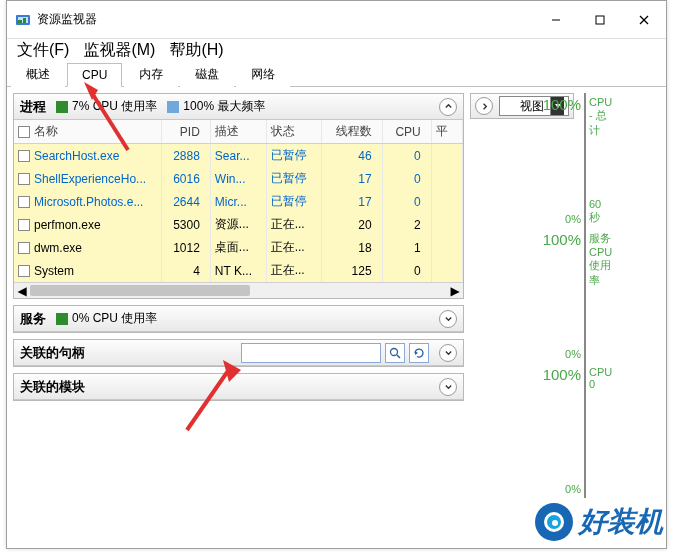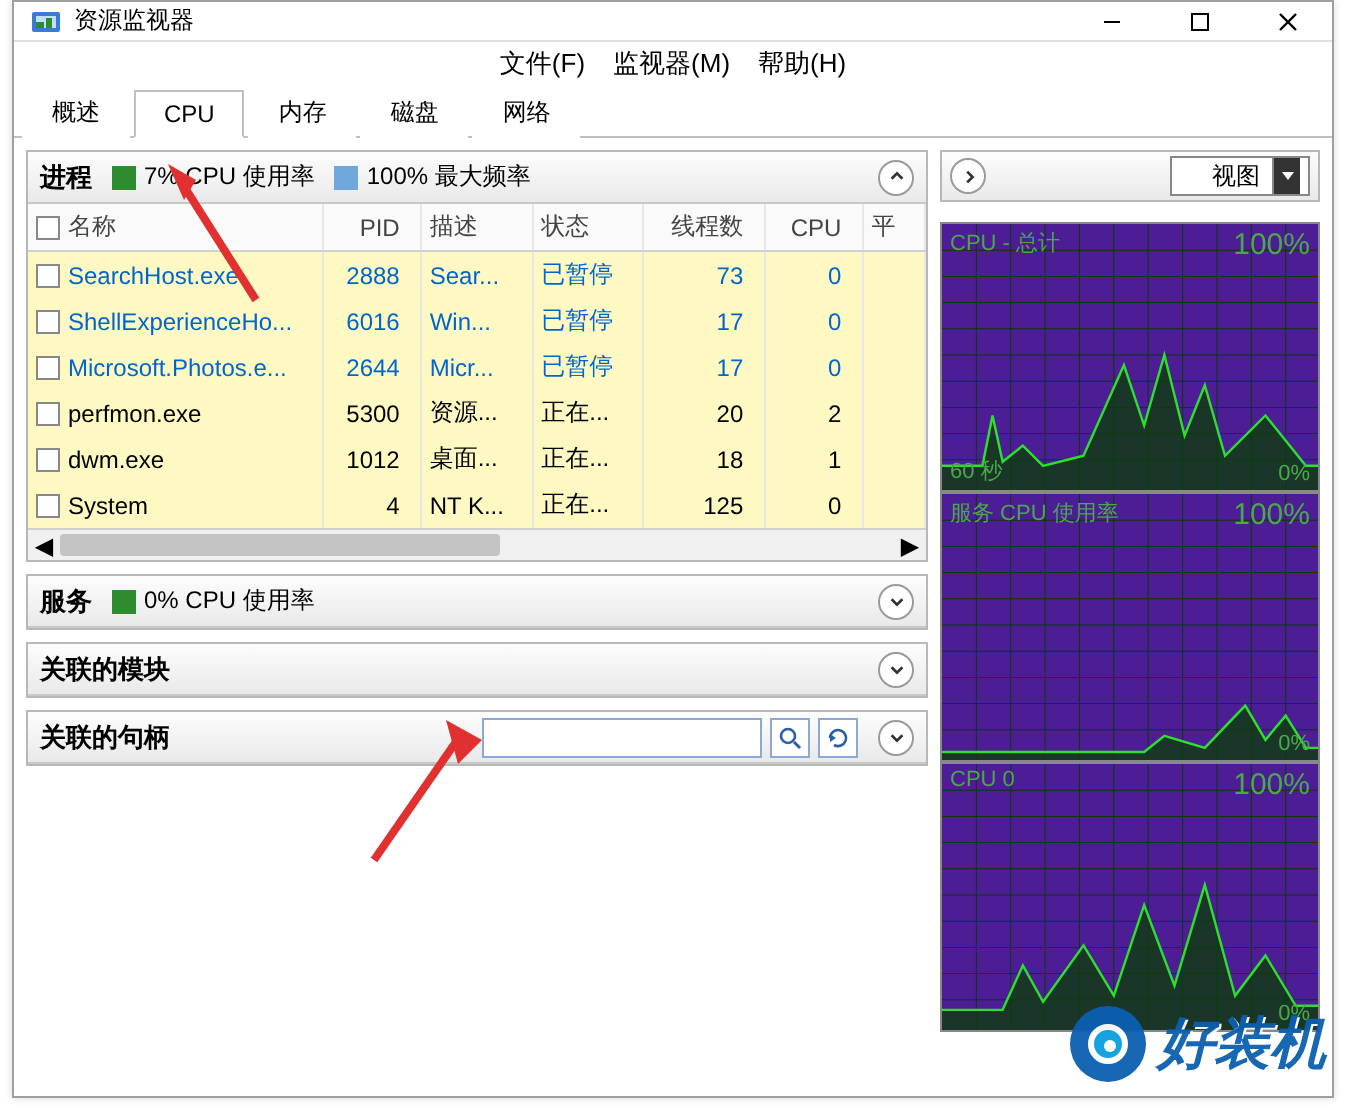--- a/index.html
+++ b/index.html
@@ -1,31 +1,31 @@
 <!DOCTYPE html>
 <html><head>
 <meta charset="utf-8">
 <style>
 * { box-sizing: border-box; margin: 0; padding: 0; }
 body { font-family: "Microsoft YaHei", "Segoe UI", sans-serif; font-size: 12px; background: #fff; width: 673px; height: 555px; overflow: hidden; position: relative; }
 .window { position: absolute; left: 6px; top: 0; right: 6px; bottom: 6px; border: 1px solid #a0a0a0; background: #fff; display: flex; flex-direction: column; box-shadow: 0 0 4px rgba(0,0,0,0.15); }
-.titlebar { height: 20px; display: flex; align-items: center; padding: 0 0 0 8px; border-bottom: 1px solid #e0e0e0; }
+.titlebar { height: 38px; display: flex; align-items: center; padding: 0 0 0 8px; border-bottom: 1px solid #e0e0e0; }
 .titlebar .icon { width: 16px; height: 16px; margin-right: 6px; }
 .titlebar .title { flex: 1; font-size: 12px; }
 .titlebar .winbtns { display: flex; }
 .winbtn { width: 44px; height: 30px; display: flex; align-items: center; justify-content: center; }
 .winbtn svg { width: 10px; height: 10px; }
-.menubar { height: 22px; display: flex; align-items: center; padding: 0 6px; gap: 6px; font-size: 13px; justify-content: center; }
+.menubar { height: 22px; display: flex; align-items: center; padding: 0 6px; gap: 6px; font-size: 16px; }
 .menubar span { padding: 2px 4px; }
 .tabs { height: 26px; display: flex; align-items: flex-end; border-bottom: 1px solid #c0c0c0; padding-left: 4px; gap: 2px; }
 .tab { padding: 4px 14px; border: 1px solid transparent; border-bottom: none; font-size: 12px; position: relative; top: 1px; background: #fff; }
 .tab.active { border-color: #c0c0c0; background: #fff; border-bottom: 1px solid #fff; }
 .content { flex: 1; display: flex; overflow: hidden; justify-content: center; }
 .left { flex: 1; padding: 6px 4px 6px 6px; display: flex; flex-direction: column; gap: 6px; overflow: hidden; }
-.right { width: 198px; padding: 6px 6px 6px 2px; display: flex; flex-direction: column; gap: 10px; }
+.right { width: 198px; padding: 6px 6px 6px 2px; display: flex; flex-direction: row; gap: 10px; }
 .panel { border: 1px solid #b8b8b8; background: #f2f2f2; }
 .panel-head { height: 26px; display: flex; align-items: center; padding: 0 6px; background: linear-gradient(#fdfdfd,#e9e9e9); border-bottom: 1px solid #c8c8c8; gap: 10px; }
 .panel-head .ptitle { font-weight: 700; font-size: 13px; }
 .panel-head .stat { display: flex; align-items: center; gap: 4px; font-size: 12px; }
 .sq { width: 12px; height: 12px; display: inline-block; }
 .sq.green { background: #2e8b2e; }
 .sq.blue { background: #6fa8dc; }
 .panel-head .spacer { flex: 1; }
 .chev { width: 18px; height: 18px; border: 1px solid #9a9a9a; border-radius: 50%; background: #fff; display: flex; align-items: center; justify-content: center; }
 .chev svg { width: 9px; height: 9px; }
@@ -152,21 +152,21 @@
               <th class="num">CPU</th>
               <th>平</th>
             </tr>
               </thead>
             <tbody id="proc-tbody">
                 <tr>
                   <td><span class="chk"></span><span class="link">SearchHost.exe</span></td>
                   <td class="num link">2888</td>
                   <td class="link">Sear...</td>
                   <td class="link">已暂停</td>
-                  <td class="num link">73</td>
+                  <td class="num link">46</td>
                   <td class="num link">0</td>
                   <td></td>
                 </tr>
                 <tr>
                   <td><span class="chk"></span><span class="link">ShellExperienceHo...</span></td>
                   <td class="num link">6016</td>
                   <td class="link">Win...</td>
                   <td class="link">已暂停</td>
                   <td class="num link">17</td>
                   <td class="num link">0</td>
@@ -218,32 +218,20 @@
         </div>
       </div>
 
       <div class="panel">
         <div class="panel-head">
           <span class="ptitle">服务</span>
           <span class="stat">
               <span class="sq green"></span>
               <span>0% CPU 使用率</span>
             </span>
-          <span class="spacer"></span>
-          <span class="chev">
-              <svg viewBox="0 0 10 10">
-                <polyline points="2,4 5,7 8,4" fill="none" stroke="#333" stroke-width="1.5"></polyline>
-              </svg>
-            </span>
-        </div>
-      </div>
-
-      <div class="panel">
-        <div class="panel-head">
-          <span class="ptitle">关联的模块</span>
           <span class="spacer"></span>
           <span class="chev">
               <svg viewBox="0 0 10 10">
                 <polyline points="2,4 5,7 8,4" fill="none" stroke="#333" stroke-width="1.5"></polyline>
               </svg>
             </span>
         </div>
       </div>
 
       <div class="panel">
@@ -258,20 +246,32 @@
                   <line x1="8" y1="8" x2="11" y2="11" stroke="#2a5fa5" stroke-width="1.5"></line>
                 </svg>
               </div>
             <div class="iconbtn">
                 <svg width="12" height="12" viewBox="0 0 12 12">
                   <path d="M2,6 A4,4 0 1 1 4,9.5" fill="none" stroke="#2a5fa5" stroke-width="1.3"></path>
                   <polygon points="2,4 2,8 5,6" fill="#2a5fa5"></polygon>
                 </svg>
               </div>
           </div>
+          <span class="chev">
+              <svg viewBox="0 0 10 10">
+                <polyline points="2,4 5,7 8,4" fill="none" stroke="#333" stroke-width="1.5"></polyline>
+              </svg>
+            </span>
+        </div>
+      </div>
+
+      <div class="panel">
+        <div class="panel-head">
+          <span class="ptitle">关联的模块</span>
+          <span class="spacer"></span>
           <span class="chev">
               <svg viewBox="0 0 10 10">
                 <polyline points="2,4 5,7 8,4" fill="none" stroke="#333" stroke-width="1.5"></polyline>
               </svg>
             </span>
         </div>
       </div>
 
     </div>
 

